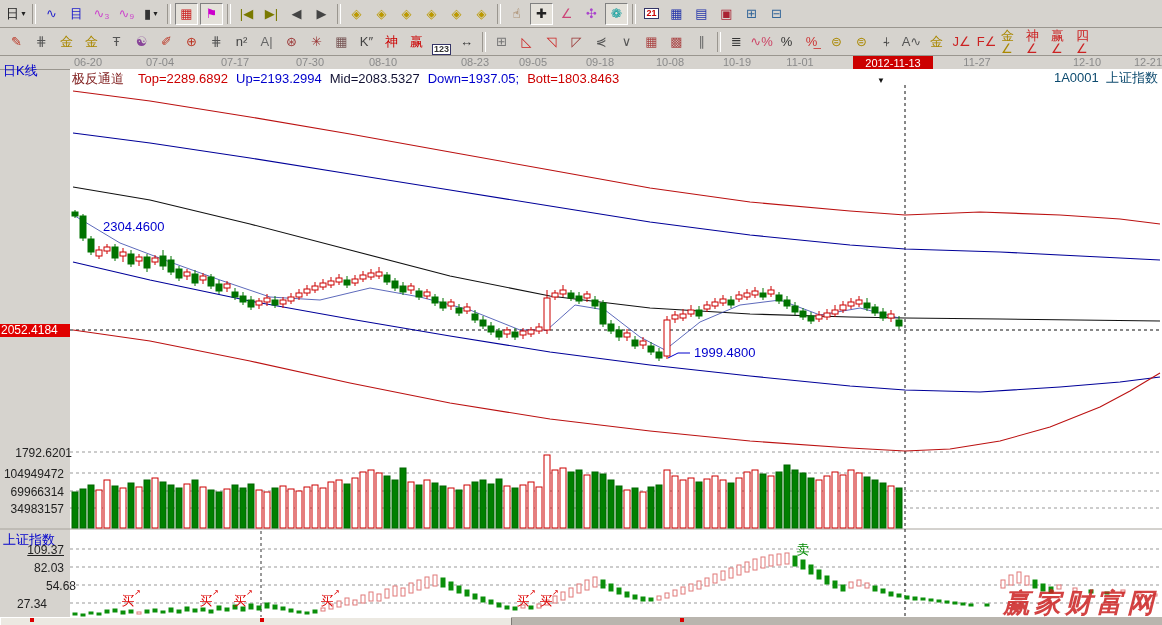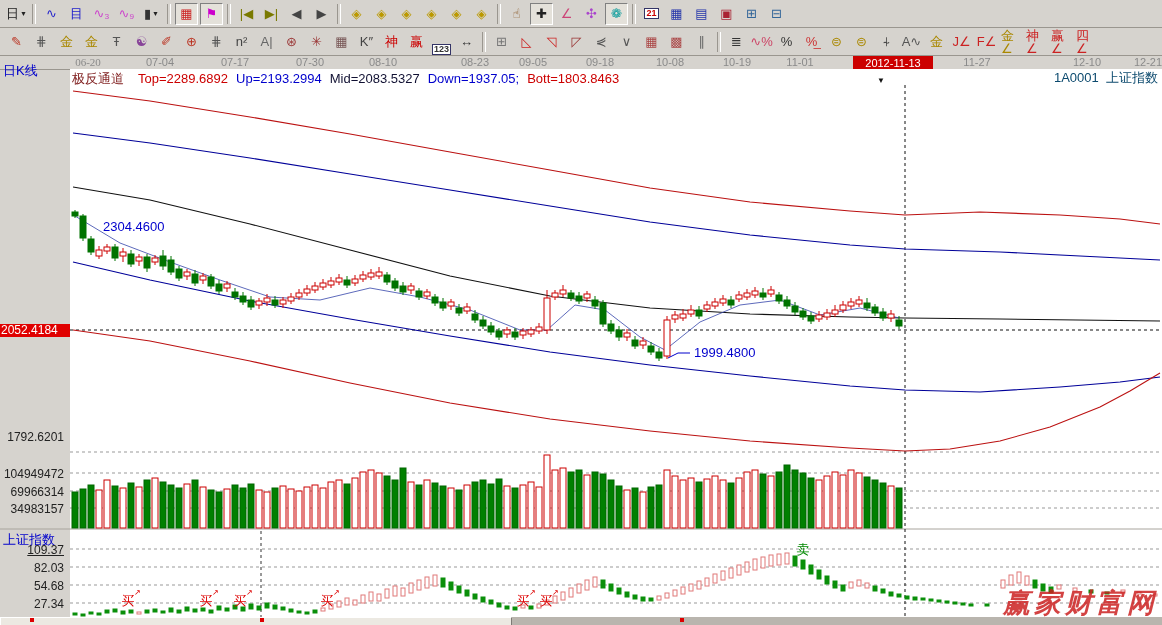--- a/index.html
+++ b/index.html
@@ -272,21 +272,21 @@
     <div class="tbtn">
       <span style="color: rgb(204, 34, 34);">赢∠</span>
     </div>
     <div class="tbtn">
       <span style="color: rgb(204, 34, 34);">四∠</span>
     </div>
   </div>
 
 <div id="dateaxis">
   <div id="datehl" style="left: 853px; width: 80px;">2012-11-13</div>
-<div class="dlabel" style="left: 88px; font-family: Liberation Serif, serif;">06-20</div>
+<div class="dlabel" style="left: 88px;">06-20</div>
     <div class="dlabel" style="left: 160px;">07-04</div>
     <div class="dlabel" style="left: 235px;">07-17</div>
     <div class="dlabel" style="left: 310px;">07-30</div>
     <div class="dlabel" style="left: 383px;">08-10</div>
     <div class="dlabel" style="left: 475px;">08-23</div>
     <div class="dlabel" style="left: 533px;">09-05</div>
     <div class="dlabel" style="left: 600px;">09-18</div>
     <div class="dlabel" style="left: 670px;">10-08</div>
     <div class="dlabel" style="left: 737px;">10-19</div>
     <div class="dlabel" style="left: 800px;">11-01</div>
@@ -305,28 +305,28 @@
 </div>
 
 <div id="symbol">
   <span>1A0001</span>&nbsp;
   <span>上证指数</span>
 </div>
 <div id="dropmark">▼</div>
 
 <div id="curprice" style="top: 324px;">2052.4184</div>
 <div id="pricelabels">
-    <div class="margin-label" style="top: 430px;">1792.6201</div>
+    <div class="margin-label" style="top: 446px; padding-left: 8px;">1792.6201</div>
     <div class="margin-label" style="top: 467px;">104949472</div>
     <div class="margin-label" style="top: 485px;">69966314</div>
     <div class="margin-label" style="top: 502px;">34983157</div>
     <div class="margin-label" style="top: 543px; text-decoration: underline;">109.37</div>
     <div class="margin-label" style="top: 561px;">82.03</div>
-    <div class="margin-label" style="top: 579px;">54.68</div>
-    <div class="margin-label" style="top: 597px;">27.34</div>
+    <div class="margin-label" style="top: 579px; padding-left: 12px;">54.68</div>
+    <div class="margin-label" style="top: 597px; text-align: center;">27.34</div>
   </div>
 
 <svg id="chart" viewBox="0 69 1162 548">
     <line x1="0" y1="529" x2="1162" y2="529" stroke="#a8a49d" stroke-width="1"></line>
     <g>
       <line x1="70" y1="330" x2="1162" y2="330" stroke="#111" stroke-dasharray="3,3" stroke-width="1"></line>
       <line x1="70" y1="452" x2="1162" y2="452" stroke="#999" stroke-dasharray="3,3" stroke-width="1"></line>
       <line x1="70" y1="473" x2="1162" y2="473" stroke="#999" stroke-dasharray="3,3" stroke-width="1"></line>
       <line x1="70" y1="491" x2="1162" y2="491" stroke="#999" stroke-dasharray="3,3" stroke-width="1"></line>
       <line x1="70" y1="508" x2="1162" y2="508" stroke="#999" stroke-dasharray="3,3" stroke-width="1"></line>

